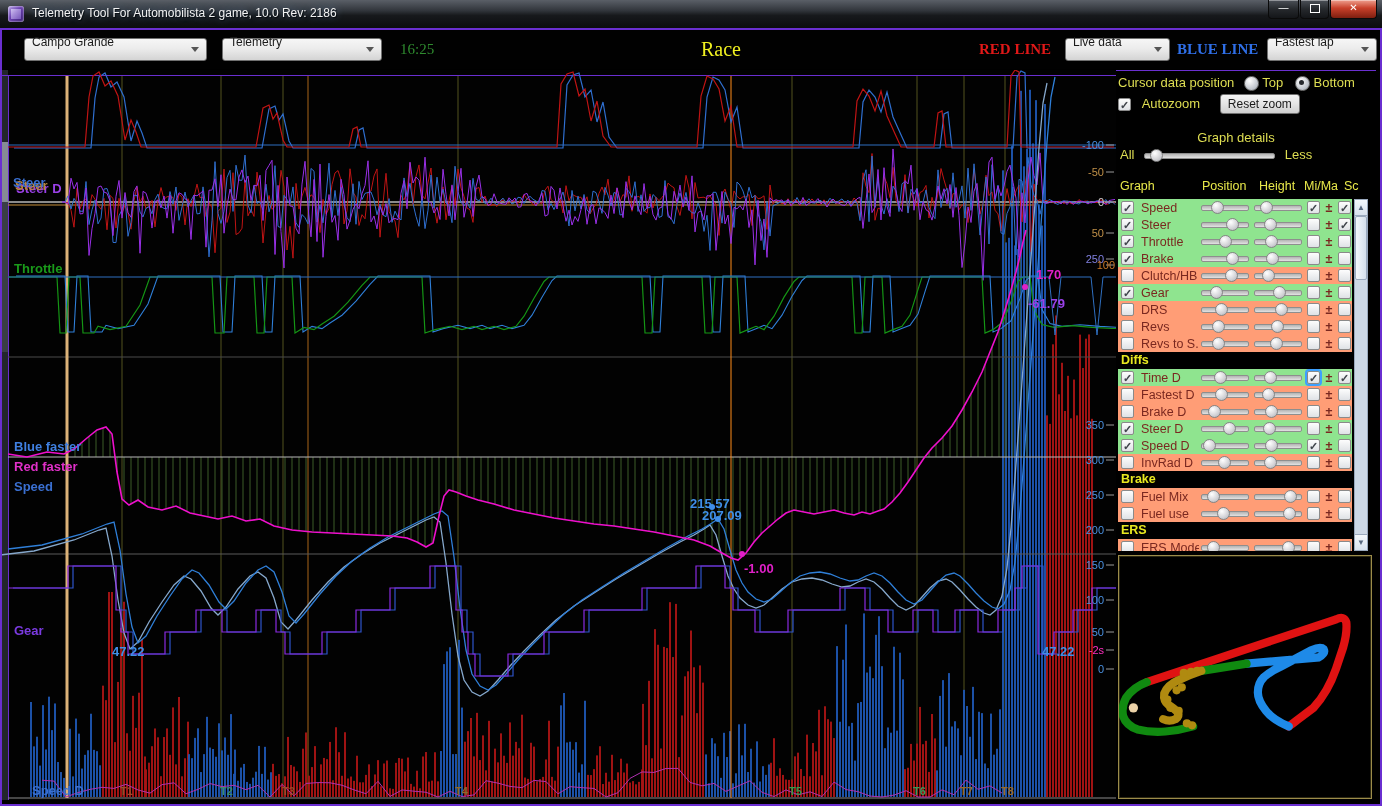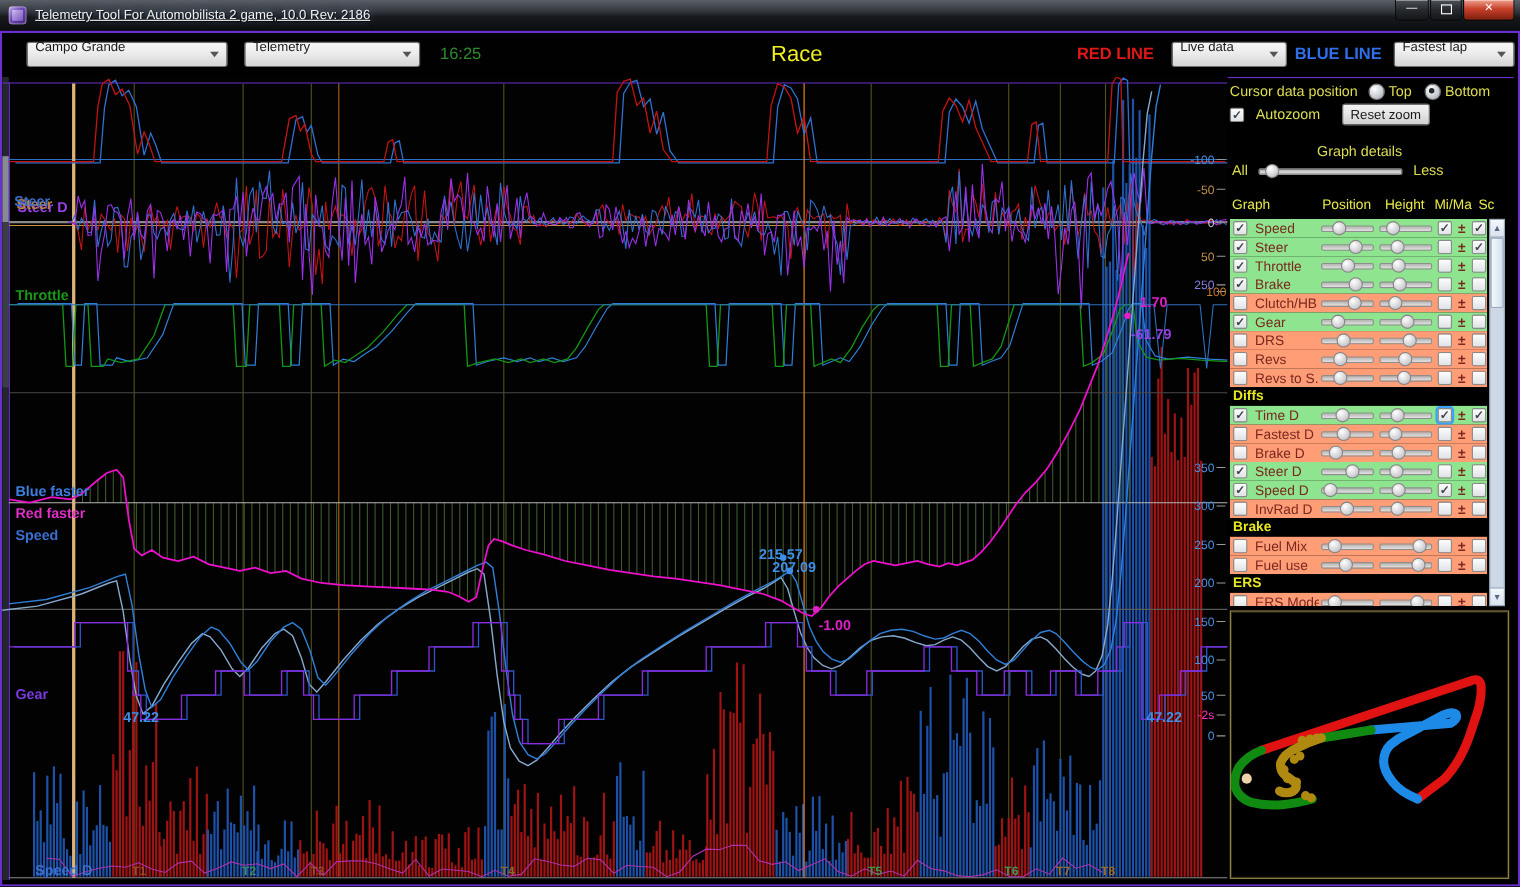--- a/index.html
+++ b/index.html
@@ -7,39 +7,39 @@
   
   .titlebar{position:absolute;left:0;top:0;width:100%;height:28px;
     background:linear-gradient(180deg,#5a5f67 0%,#31353b 38%,#17191c 55%,#0b0c0e 100%);
     border-bottom:1px solid #000;}
   .app-icon{position:absolute;left:8px;top:6px;width:16px;height:16px;border-radius:3px;
     background:linear-gradient(135deg,#b9a6e8 0%,#6a3fb0 45%,#3a2070 100%);
     box-shadow:inset 0 0 2px #fff;}
   .app-icon::after{content:"";position:absolute;left:3px;top:3px;width:10px;height:10px;
     background:linear-gradient(135deg,#e8e0ff,#8a6ad0);opacity:.7;}
   .title-text{position:absolute;left:32px;top:6px;font-size:12px;color:#f2f2f2;
-    text-shadow:0 0 8px rgba(140,190,255,.45),1px 1px 1px #000;white-space:nowrap;text-decoration:underline;}
+    text-shadow:0 0 8px rgba(140,190,255,.45),1px 1px 1px #000;white-space:nowrap;}
   .winbtns{position:absolute;right:5px;top:0;display:flex;}
   .wbtn{height:18px;border:1px solid #0a0a0a;border-top:none;border-radius:0 0 4px 4px;
     color:#fff;font-size:10px;line-height:16px;text-align:center;
     box-shadow:inset 0 1px 0 rgba(255,255,255,.4);margin-left:1px;}
   .wbtn.min,.wbtn.max{width:29px;background:linear-gradient(#4c5158,#26292d 50%,#141619);}
   .wbtn.max{width:27px;}
   .wbtn.close{width:45px;background:linear-gradient(#efa08f,#c8402a 45%,#7e1f10);}
   .maxglyph{display:inline-block;width:8px;height:7px;border:1px solid #fff;margin-top:4px;}
   
   .content{position:absolute;left:0;top:28px;width:1378px;height:774px;background:#000;
     border:2px solid #6a2fd0;}
   .toolbar{position:absolute;left:0;top:0;width:100%;height:39px;background:#010101;}
   .combo{position:absolute;height:23px;border:1px solid #707070;border-radius:3px;
     background:linear-gradient(#f6f6f6,#ececec 45%,#d4d4d4);color:#1a1a1a;font-size:12px;
     display:flex;align-items:center;padding:0 20px 16px 7px;box-sizing:border-box;}
   .combo .arr{position:absolute;right:7px;top:8px;width:0;height:0;
     border-left:4px solid transparent;border-right:4px solid transparent;border-top:5px solid #555;}
-  .tb-text{position:absolute;white-space:nowrap;}
+  .tb-text{position:absolute;white-space:nowrap;font-family:Liberation Serif, serif;}
   .workspace{position:absolute;left:0;top:40px;width:1374px;height:730px;}
   .chart-wrap{position:absolute;left:0;top:0;width:1114px;height:730px;}
   .chart-wrap svg{display:block;}
   
   .panel{position:absolute;left:1114px;top:0;width:260px;height:730px;background:#000;
     color:#dede52;font-size:13px;}
   .prow{position:absolute;white-space:nowrap;}
   .cb{display:inline-block;width:13px;height:13px;border:1px solid #8a8a8a;border-radius:2px;
     background:linear-gradient(#fdfdfd,#dfe2e6);color:#40454c;font-size:11px;line-height:12px;
     text-align:center;font-weight:bold;box-sizing:border-box;vertical-align:middle;}

